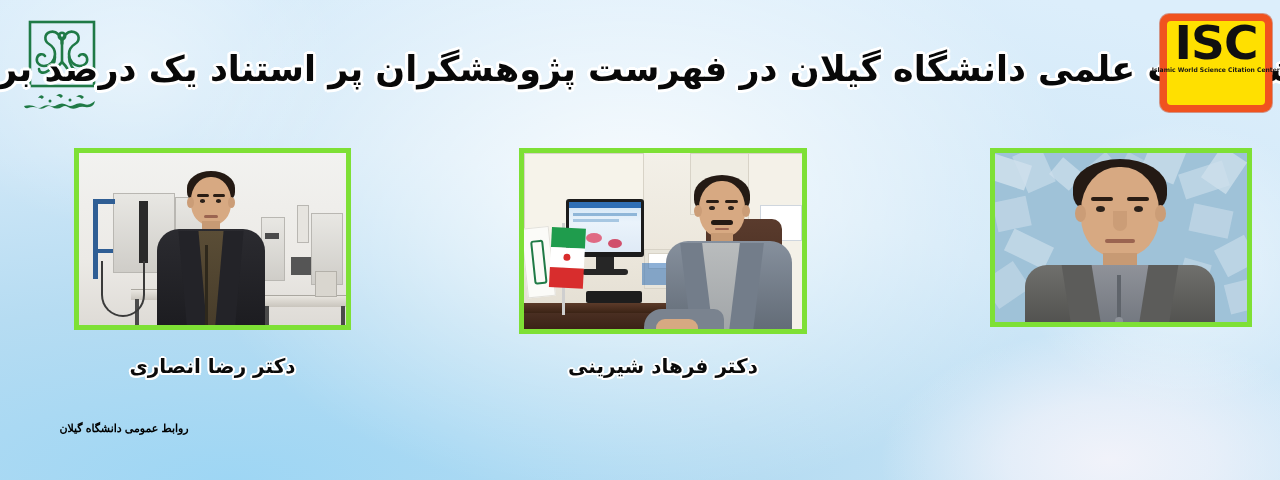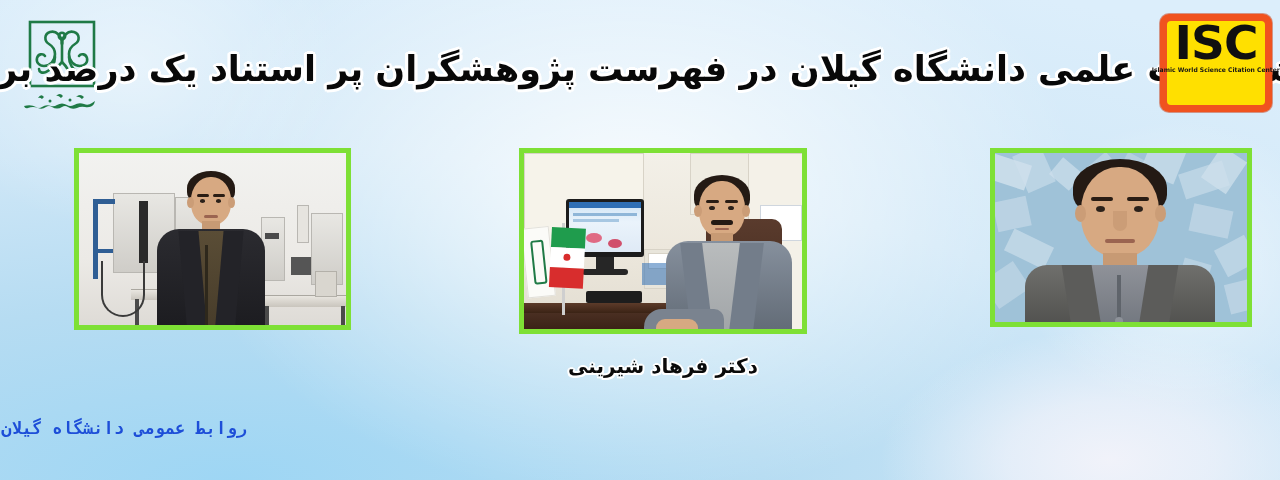--- a/index.html
+++ b/index.html
@@ -231,24 +231,24 @@
 
   
   .footer {
     position: absolute;
     left: 14px; top: 415px;
     width: 220px; height: 26px;
     display: flex; align-items: center; justify-content: center;
     direction: rtl;
   }
   .footer span {
-    font-family: Liberation Mono, monospace;
-    font-size: 17px;
+    font-family: Liberation Sans, sans-serif;
+    font-size: 11px;
     font-weight: 700;
-    color: #1d4ed8;
+    color: #000000;
     white-space: nowrap;
   }
 </style>
 </head>
 <body>
 
 <div class="banner">
 
   <div class="bg-base"></div>
   <div class="bg-glow-center"></div>
@@ -435,20 +435,23 @@
         <div class="pr-torso" style="left:30px;  top:112px; width:190px; height:68px; background: linear-gradient(180deg,#6f6f6c,#4d4d4b);"></div>
         <div class="pr-shirt" style="left:94px;  top:112px; width:62px; height:68px; background: linear-gradient(180deg,#8f9299,#6f747c);"></div>
         <div class="pr-lapL" style="left:72px;  top:112px; width:30px; height:68px; background:#5c5c5a; transform: skewX(9deg);"></div>
         <div class="pr-lapR" style="left:148px; top:112px; width:30px; height:68px; background:#5c5c5a; transform: skewX(-9deg);"></div>
         <div style="position:absolute; left:122px; top:122px; width:4px; height:58px; background:#5f646b;"></div>
         <div style="position:absolute; left:120px; top:164px; width:8px; height:8px; background:#8d9299; border-radius:50%;"></div>
       </div>
     </div>
   </div>
 
+  <div class="caption c1">
+    <span>دکتر رضا انصاری</span>
+  </div>
   <div class="caption c2">
     <span>دکتر فرهاد شیرینی</span>
   </div>
 
   <div class="footer">
     <span>روابط عمومی دانشگاه گیلان</span>
   </div>
 
 </div>
 

